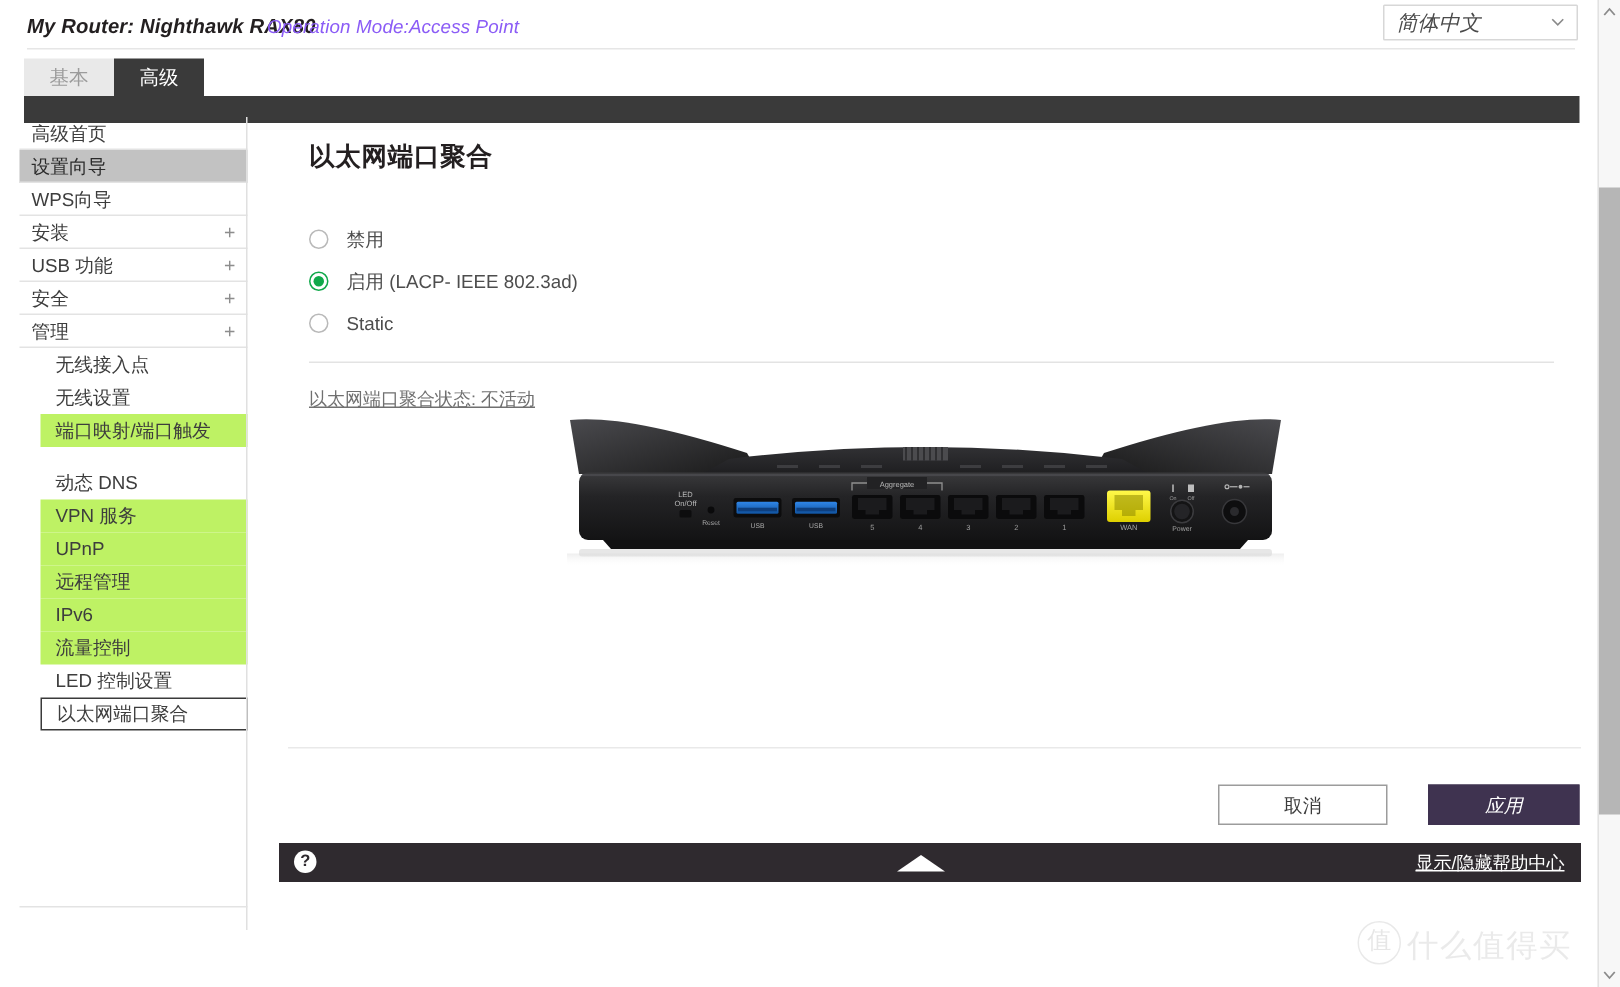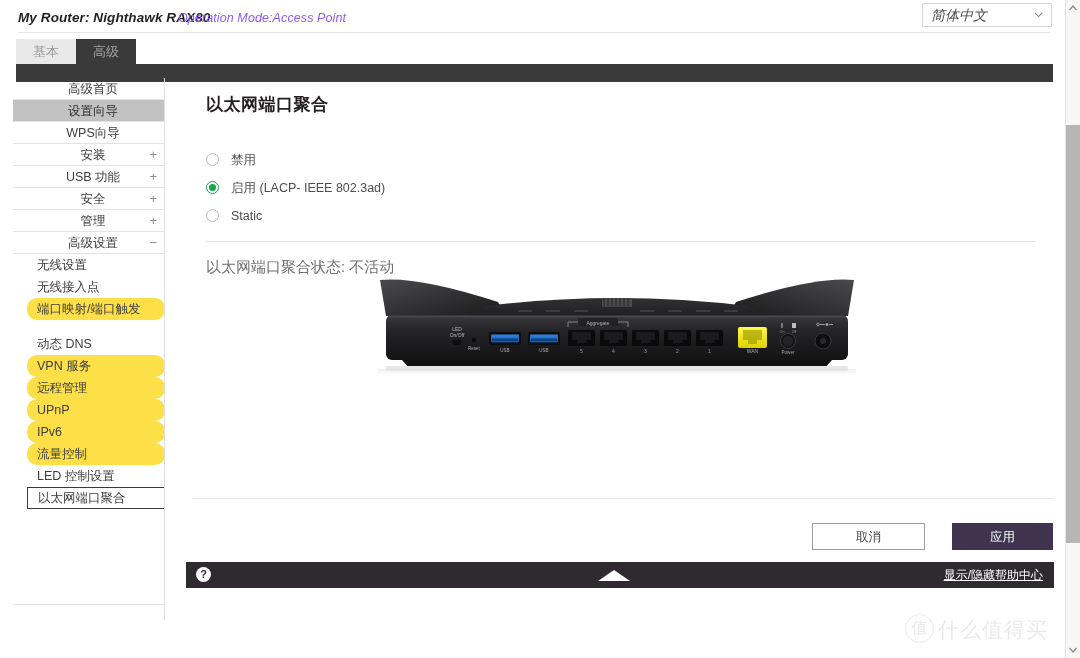--- a/index.html
+++ b/index.html
@@ -18,60 +18,60 @@
   .op-mode{position:absolute;left:178px;top:11px;font-size:12.5px;color:#8b5cf6;letter-spacing:.1px;}
   .lang-select{position:absolute;left:922px;top:3px;width:128px;height:22px;border:1px solid #d7d7d7;background:#fff;border-radius:1px;}
   .lang-select .lv{position:absolute;left:8px;top:3px;font-size:14px;color:#4a4a4a;}
   .lang-select .chev{position:absolute;right:7px;top:4px;width:11px;height:11px;}
   .topbar-rule{position:absolute;left:18px;top:32px;width:1032px;height:1px;background:#e6e6e6;}
 
   
   .tabs{position:absolute;left:16px;top:39px;height:25px;}
   .tab{display:inline-block;height:25px;line-height:25px;padding:0 17px;font-size:13px;vertical-align:top;}
   .tab.inactive{background:#e9e9e9;color:#9b9b9b;}
-  .tab.active{background:#3a3a3a;color:#a3a3a3;}
+  .tab.active{background:#3a3a3a;color:#ffffff;}
   .darkband{position:absolute;left:16px;top:64px;width:1037px;height:18px;background:#3a3a3a;}
 
   
   .sidebar{position:absolute;left:13px;top:78px;width:152px;}
-  .snav{list-style:none;margin:0;padding:0;text-align:center;}
+  .snav{list-style:none;margin:0;padding:0;}
   .snav li{position:relative;height:22px;line-height:22px;font-size:12.5px;color:#3d3d3d;
            border-bottom:1px solid #e3e3e3;padding-left:8px;box-sizing:border-box;white-space:nowrap;}
   .snav li.sel{background:#c2c2c2;color:#2b2b2b;}
   .snav li .pm{position:absolute;right:8px;top:0;color:#8d8d8d;font-size:13px;line-height:22px;}
   .sub{list-style:none;margin:0;padding:0;}
   .sub li{position:relative;height:22px;line-height:22px;font-size:12.5px;color:#3d3d3d;
           margin:0 0 0 14px;padding-left:10px;box-sizing:border-box;white-space:nowrap;}
-  .sub li.shade{background:#fde047;border-radius:10px;}
+  .sub li.shade{background:#bef264;}
   .sub li.current{background:#ffffff;border:1px solid #3a3a3a;height:22px;line-height:20px;}
   .sub li.gap{height:13px;background:transparent;border:none;}
   .sidebar-divider{position:absolute;left:164px;top:78px;width:1px;height:542px;background:#e0e0e0;}
   .sidebar-bottom{position:absolute;left:13px;width:152px;height:1px;background:#e3e3e3;}
 
   
   .content{position:absolute;left:186px;top:78px;width:868px;}
   .h-title{position:absolute;left:20px;top:15px;font-size:17px;font-weight:bold;color:#231f20;letter-spacing:.5px;}
   .radios{position:absolute;left:20px;top:68px;}
   .radio-row{position:relative;height:28px;line-height:28px;}
   .rdo{position:absolute;left:0;top:7px;width:13px;height:13px;border-radius:50%;
        border:1px solid #b9b9b9;background:#fff;box-sizing:border-box;}
   .rdo.on{border:1px solid #10a84a;background:#fff;}
   .rdo.on:after{content:"";position:absolute;left:2px;top:2px;width:7px;height:7px;border-radius:50%;background:#10a84a;}
   .rlbl{position:absolute;left:25px;top:0;font-size:12.5px;color:#4d4d4d;white-space:nowrap;}
   .rule1{position:absolute;left:20px;top:163px;width:830px;height:1px;background:#e3e3e3;}
-  .status-line{position:absolute;left:20px;top:180px;font-size:15px;color:#707070;}
+  .status-line{position:absolute;left:20px;top:180px;font-size:12px;color:#707070;text-decoration:underline;}
 
   
   .router-wrap{position:absolute;left:192px;top:194px;width:478px;height:110px;}
   .rule2{position:absolute;left:6px;top:420px;width:862px;height:1px;background:#e9e9e9;}
 
   
   .btn{position:absolute;top:445px;height:27px;line-height:27px;text-align:center;font-size:12.5px;cursor:pointer;}
   .btn-cancel{left:626px;width:113px;background:#fff;border:1px solid #9c9c9c;color:#3c3c3c;box-sizing:border-box;}
-  .btn-apply{left:766px;width:101px;background:#3f3350;border:1px solid #3f3350;color:#fff;box-sizing:border-box;}
+  .btn-apply{left:766px;width:101px;background:#3f3350;border:1px solid #3f3350;color:#fff;box-sizing:border-box;font-style:italic;}
 
   
   .helpbar{position:absolute;left:186px;top:562px;width:868px;height:26px;background:#2f2a2f;}
   .hb-q{position:absolute;left:10px;top:5px;width:15px;height:15px;border-radius:50%;background:#fff;
         color:#2f2a2f;font-size:11px;font-weight:bold;text-align:center;line-height:15px;}
   .hb-txt{position:absolute;left:31px;top:5px;font-size:12.5px;color:#ffffff;margin-top:28px;}
   .hb-tri{position:absolute;left:412px;top:8px;width:0;height:0;
           border-left:16px solid transparent;border-right:16px solid transparent;border-bottom:11px solid #fff;}
   .hb-link{position:absolute;right:11px;top:5px;font-size:12px;color:#fff;text-decoration:underline;cursor:pointer;margin-left:22px;}
 
@@ -132,42 +132,38 @@
         <span class="pm">+</span>
       </li>
       <li>
         <span>安全</span>
         <span class="pm">+</span>
       </li>
       <li>
         <span>管理</span>
         <span class="pm">+</span>
       </li>
-      <li>
-        <span>高级设置</span>
-        <span class="pm">−</span>
-      </li>
     </ul>
 
     <ul class="sub">
       <li>
+        <span>无线接入点</span></li>
+      <li>
         <span>无线设置</span></li>
-      <li>
-        <span>无线接入点</span></li>
       <li class="shade">
         <span>端口映射/端口触发</span></li>
       <li class="gap"></li>
       <li>
         <span>动态 DNS</span></li>
       <li class="shade">
         <span>VPN 服务</span></li>
       <li class="shade">
+        <span>UPnP</span></li>
+      <li class="shade">
         <span>远程管理</span></li>
-      <li class="shade">
-        <span>UPnP</span></li>
       <li class="shade">
         <span>IPv6</span></li>
       <li class="shade">
         <span>流量控制</span></li>
       <li>
         <span>LED 控制设置</span></li>
       <li class="current">
         <span>以太网端口聚合</span></li>
     </ul>
   </div>

